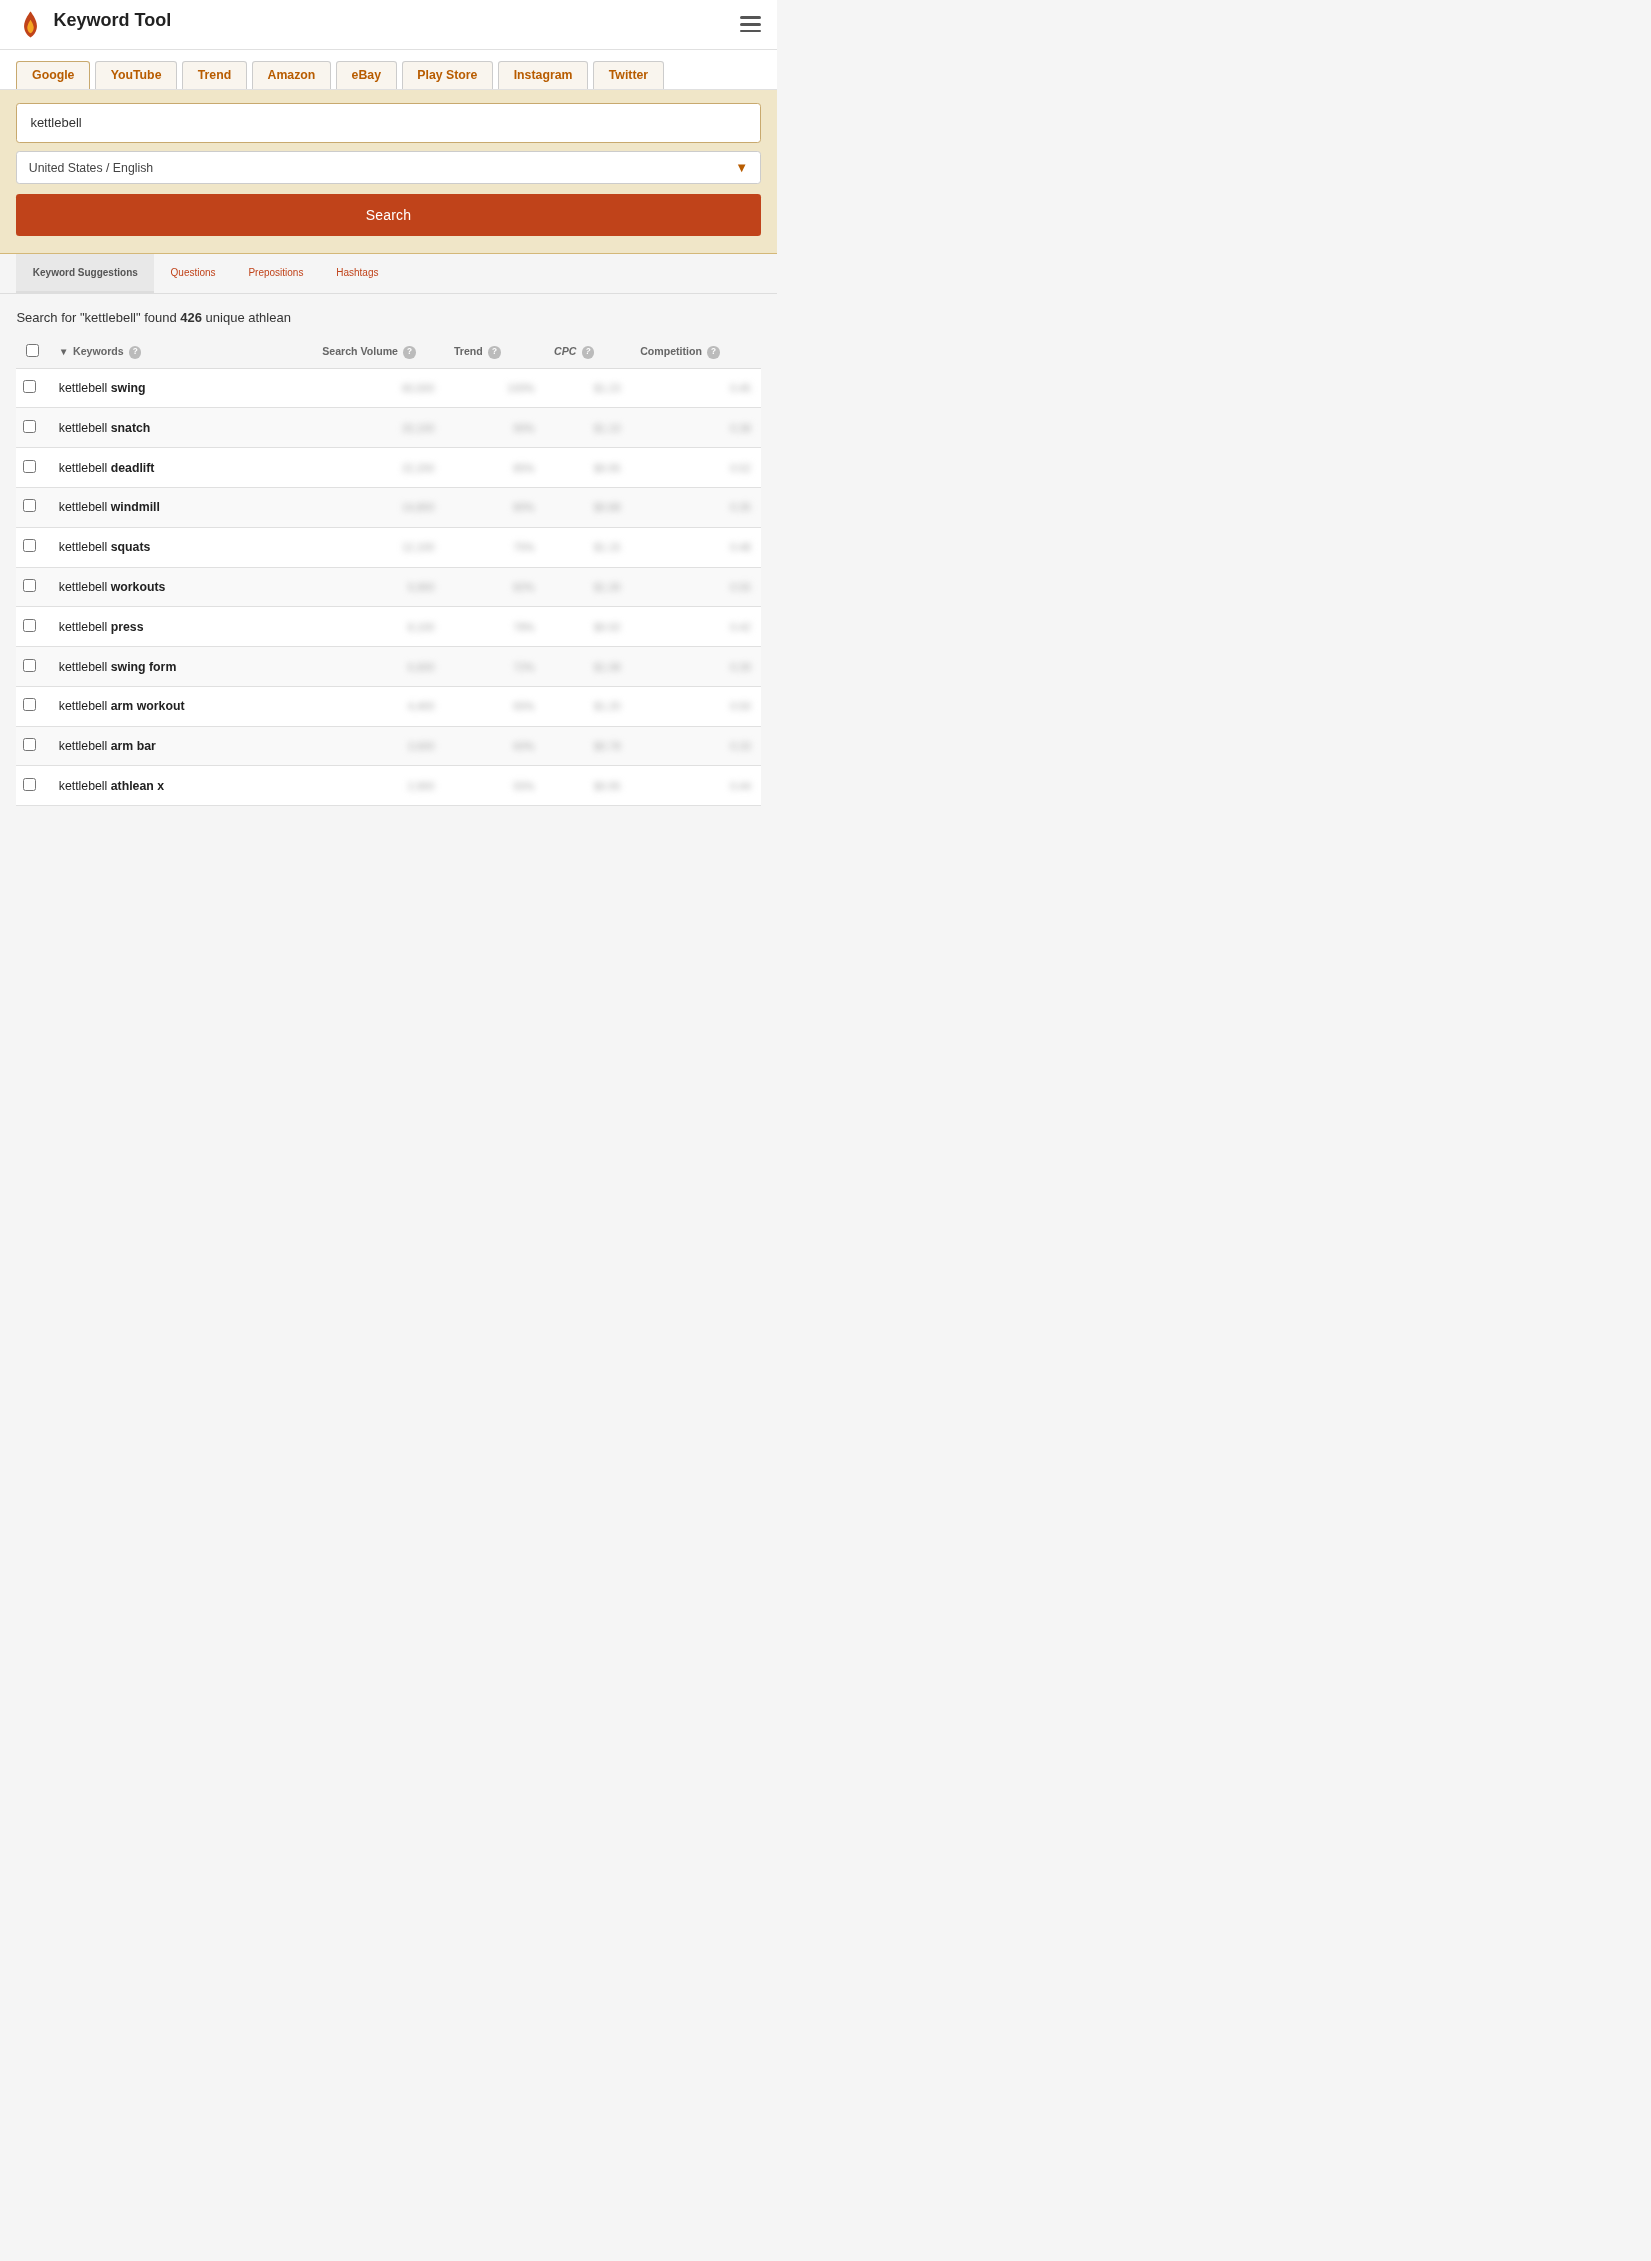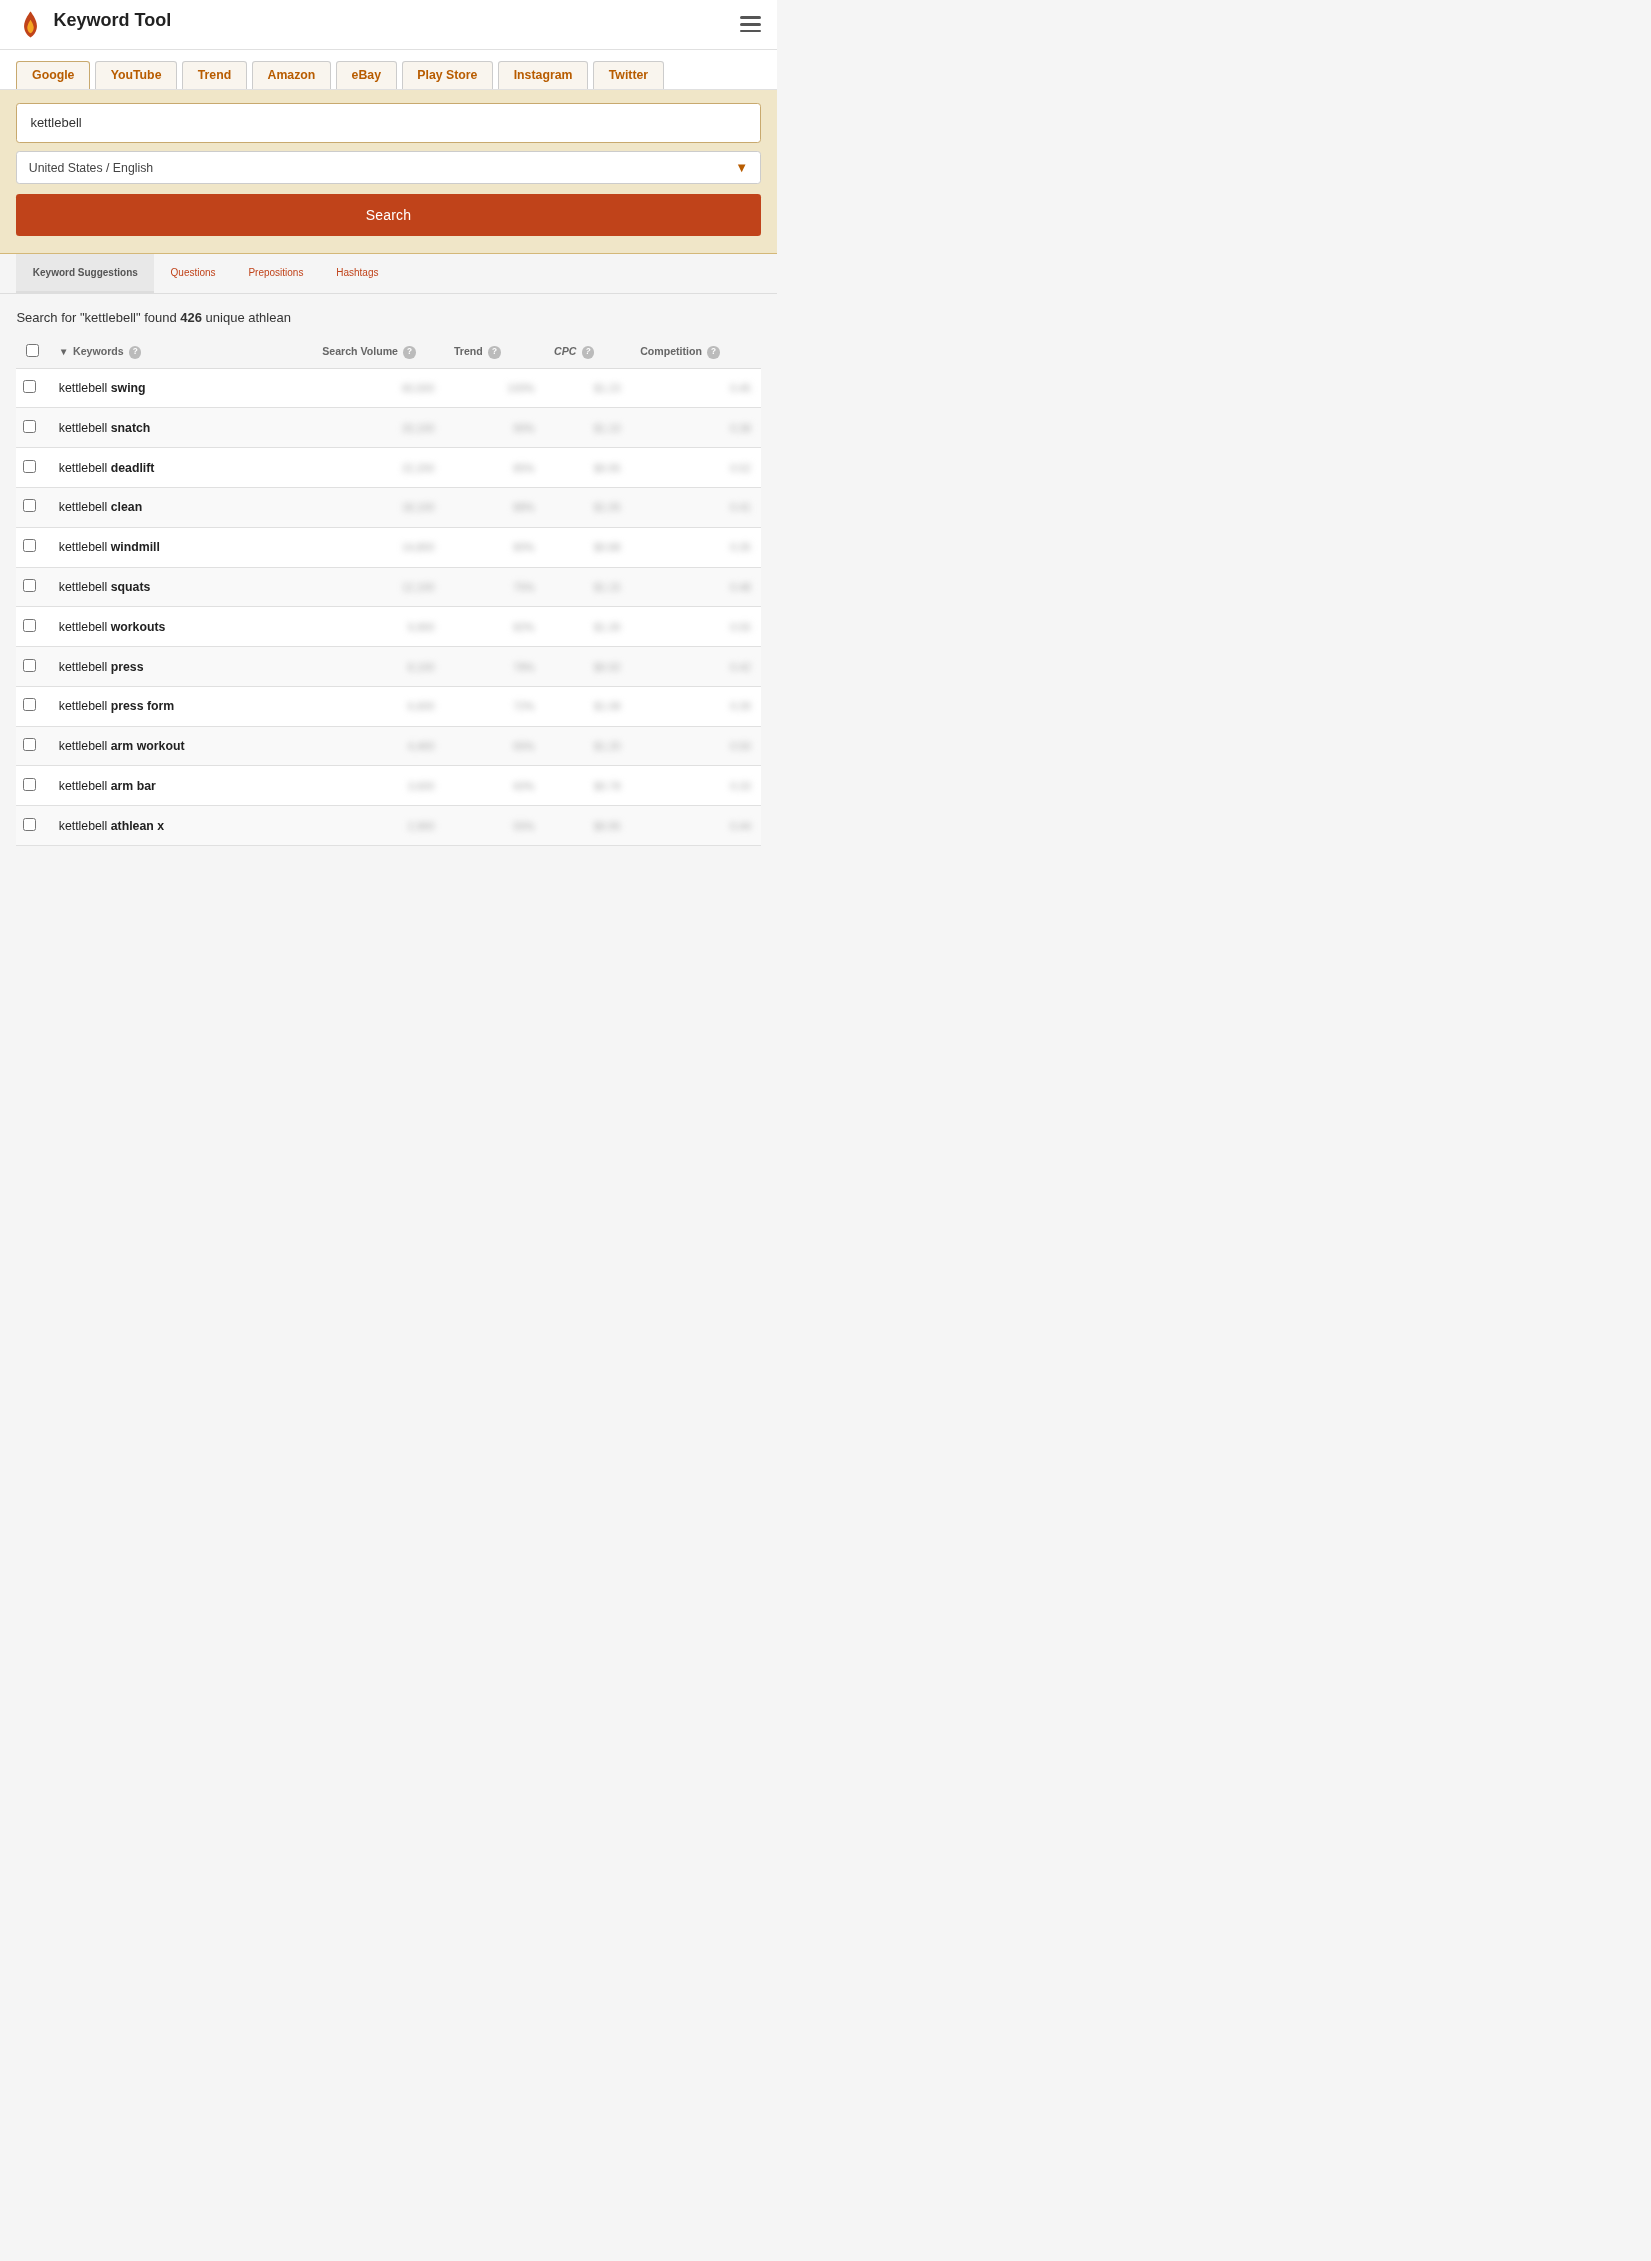--- a/index.html
+++ b/index.html
@@ -376,28 +376,20 @@
         <tr>
           <td class="checkbox-col"><input type="checkbox" class="row-checkbox" style=""></td>
           <td class="keyword-cell"><span class="kw-base">kettlebell </span><span class="kw-bold">deadlift</span></td>
           <td class="data-cell">22,200</td>
           <td class="data-cell">85%</td>
           <td class="data-cell">$0.95</td>
           <td class="data-cell">0.52</td>
         </tr>
         <tr>
           <td class="checkbox-col"><input type="checkbox" class="row-checkbox" style=""></td>
-          <td class="keyword-cell"><span class="kw-base">kettlebell </span><span class="kw-bold">clean</span></td>
-          <td class="data-cell">18,100</td>
-          <td class="data-cell">88%</td>
-          <td class="data-cell">$1.05</td>
-          <td class="data-cell">0.41</td>
-        </tr>
-        <tr>
-          <td class="checkbox-col"><input type="checkbox" class="row-checkbox" style=""></td>
           <td class="keyword-cell"><span class="kw-base">kettlebell </span><span class="kw-bold">windmill</span></td>
           <td class="data-cell">14,800</td>
           <td class="data-cell">80%</td>
           <td class="data-cell">$0.88</td>
           <td class="data-cell">0.35</td>
         </tr>
         <tr>
           <td class="checkbox-col"><input type="checkbox" class="row-checkbox" style=""></td>
           <td class="keyword-cell"><span class="kw-base">kettlebell </span><span class="kw-bold">squats</span></td>
           <td class="data-cell">12,100</td>
@@ -416,21 +408,21 @@
         <tr>
           <td class="checkbox-col"><input type="checkbox" class="row-checkbox" style=""></td>
           <td class="keyword-cell"><span class="kw-base">kettlebell </span><span class="kw-bold">press</span></td>
           <td class="data-cell">8,100</td>
           <td class="data-cell">78%</td>
           <td class="data-cell">$0.92</td>
           <td class="data-cell">0.42</td>
         </tr>
         <tr>
           <td class="checkbox-col"><input type="checkbox" class="row-checkbox" style=""></td>
-          <td class="keyword-cell"><span class="kw-base">kettlebell </span><span class="kw-bold">press form</span></td>
+          <td class="keyword-cell"><span class="kw-base">kettlebell </span><span class="kw-bold">swing form</span></td>
           <td class="data-cell">6,600</td>
           <td class="data-cell">72%</td>
           <td class="data-cell">$1.08</td>
           <td class="data-cell">0.39</td>
         </tr>
         <tr>
           <td class="checkbox-col"><input type="checkbox" class="row-checkbox" style=""></td>
           <td class="keyword-cell"><span class="kw-base">kettlebell </span><span class="kw-bold">arm workout</span></td>
           <td class="data-cell">4,400</td>
           <td class="data-cell">65%</td>

